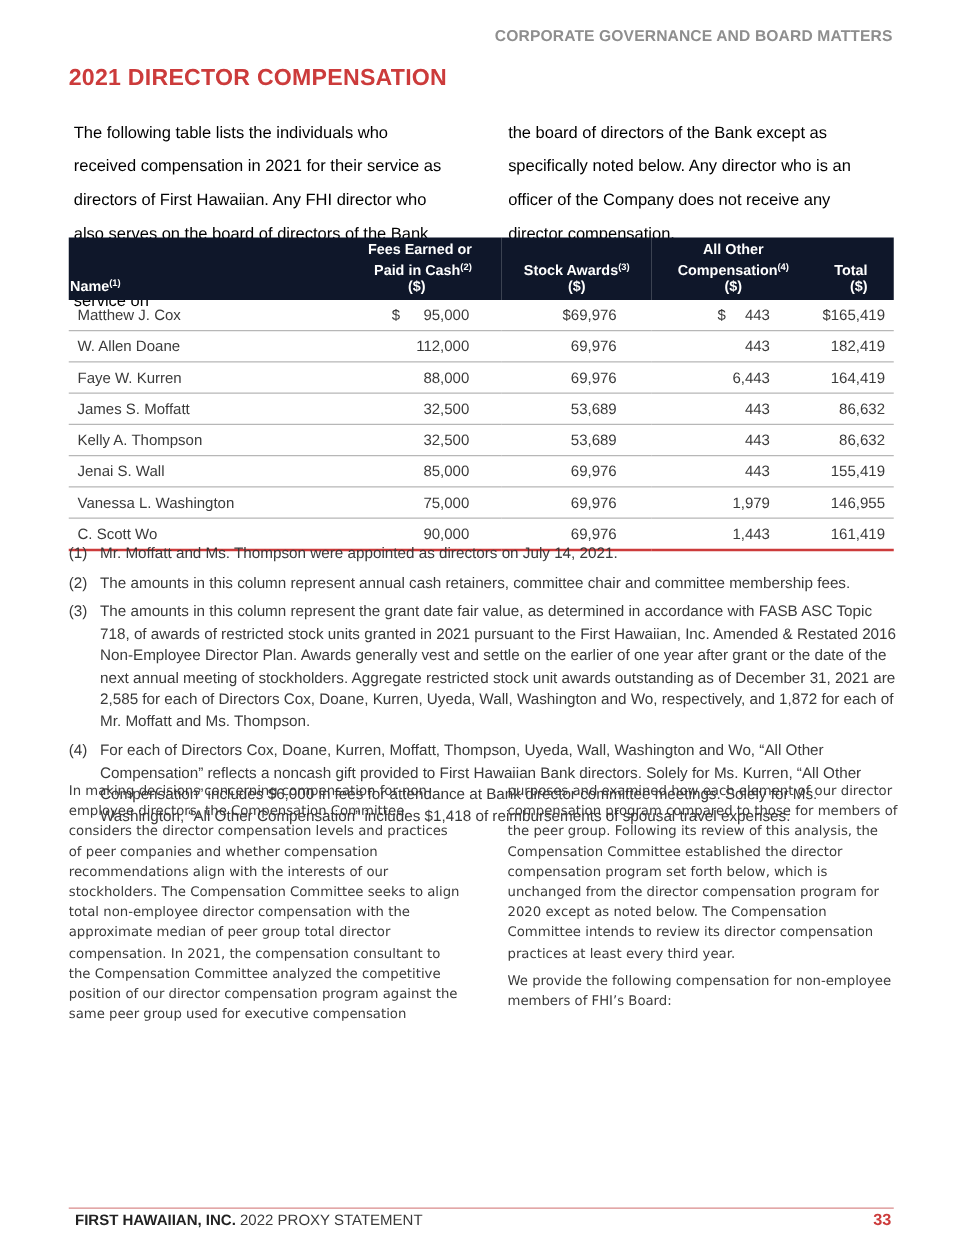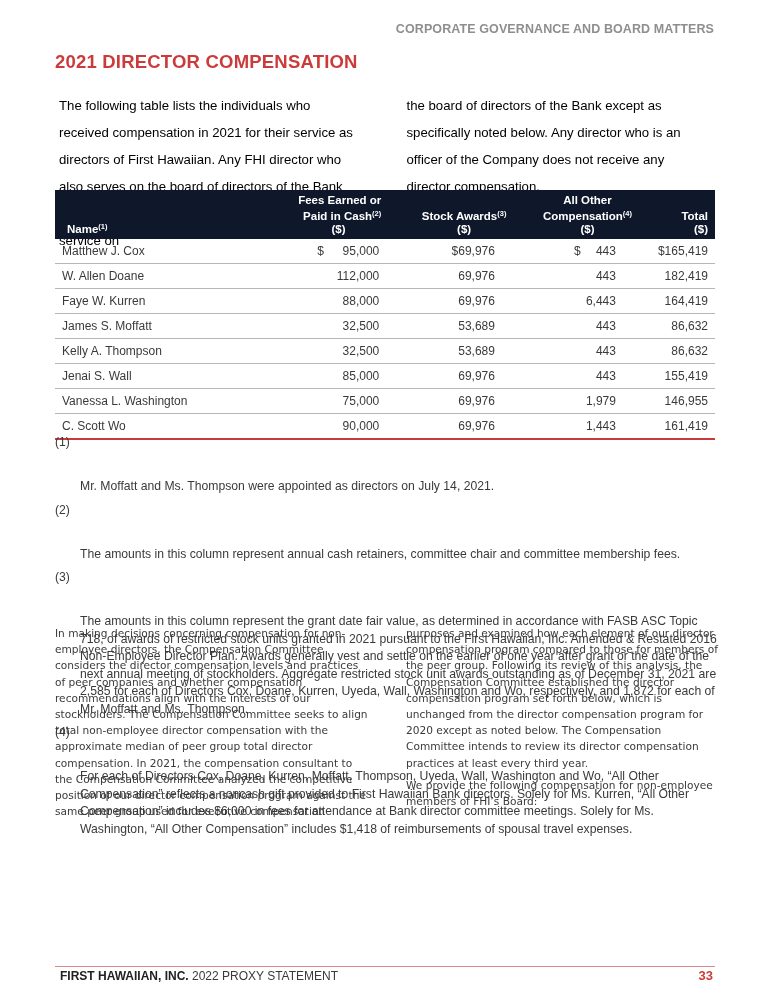--- a/index.html
+++ b/index.html
@@ -8,38 +8,38 @@
     .running-head { position: absolute; top: 22px; right: 54px; font-size: 12.5px; font-weight: bold;
                     color: #8e8e8e; letter-spacing: 0.1px; text-align: right; }
     .page-title { position: absolute; top: 51px; left: 55px; font-size: 18.5px; font-weight: bold;
                   color: #cc3b3b; letter-spacing: 0.2px; margin: 0; }
     .intro { position: absolute; top: 88px; left: 55px; width: 660px; display: flex; gap: 35px; }
     .intro p { margin: 4px; width: 312px; font-size: 13.2px; line-height: 27px; color: #000000; }
     .comp-table { position: absolute; top: 190px; left: 55px; width: 660px; border-collapse: collapse; }
     .comp-table th { background: #0f172a; color: #ffffff; font-size: 11.5px; font-weight: bold;
                      line-height: 13px; vertical-align: bottom; padding: 4px 6px 3px 6px; }
     .comp-table th sup { font-size: 7.5px; vertical-align: 4px; }
-    .comp-table th.name { text-align: left; padding-left: 12px; }
+    .comp-table th.name { text-align: left; padding-left: 1px; }
     .comp-table th.num { text-align: right; }
     .comp-table th.center { text-align: center; }
     .comp-table td { font-size: 12px; color: #3a3a3a; height: 24px; padding: 0 6px;
                      border-bottom: 1px solid #b7b7b7; white-space: nowrap; }
     .comp-table tr:last-child td { border-bottom: 2px solid #cc3b3b; }
     .comp-table td.name { text-align: left; padding-left: 7px; }
     .comp-table td.num { text-align: right; }
     .comp-table td.c-fees { padding-right: 26px; }
     .comp-table td.c-stock { padding-right: 28px; }
     .comp-table td.c-other { padding-right: 36px; }
     .comp-table td.c-total { padding-right: 7px; }
     .dollar-split { display: inline-flex; justify-content: space-between; width: 62px; }
     .dollar-split.small { width: 42px; }
     .footnotes { position: absolute; top: 434px; left: 55px; width: 665px; }
     .footnote { display: flex; font-size: 12.2px; line-height: 17.5px; color: #3a3a3a; margin-bottom: 6px; }
     .footnote .marker { width: 25px; flex: 0 0 25px; }
-    .footnote .text { flex: 1; margin-top: 44px; }
+    .footnote .text { flex: 1; }
     .body-cols { position: absolute; top: 625px; left: 55px; width: 665px; display: flex; gap: 37px; }
     .body-cols .col { width: 314px; }
     .body-cols p { margin: 0 0 6px 0; font-family: "DejaVu Sans", sans-serif; font-size: 10.6px;
                    line-height: 16.2px; color: #3a3a3a; }
     .footer-rule { position: absolute; top: 966px; left: 55px; width: 660px; height: 1px; background: #d98b8b; }
     .footer-left { position: absolute; top: 969px; left: 60px; font-size: 12px; color: #3a3a3a; }
     .footer-left .company { font-weight: bold; color: #222; }
     .footer-page { position: absolute; top: 968px; right: 55px; font-size: 13px; font-weight: bold; color: #cc3b3b; }
   </style>
 </head>
@@ -64,21 +64,21 @@
       </th>
       <th class="center" style="width:110px;">
         <div><span>Stock Awards</span><sup>(3)</sup></div>
         <div>($)</div>
       </th>
       <th class="center" style="width:120px;">
         <div>All Other</div>
         <div><span>Compensation</span><sup>(4)</sup></div>
         <div>($)</div>
       </th>
-      <th class="num" style="padding-right:7px;margin-top:44px;">
+      <th class="num" style="padding-right:21px;margin-top:44px;">
         <div>Total</div>
         <div>($)</div>
       </th>
     </tr>
   </thead>
   <tbody id="table-body">
       <tr>
         <td class="name">Matthew J. Cox</td>
         <td class="num c-fees"><span class="dollar-split">
             <span>$</span>

